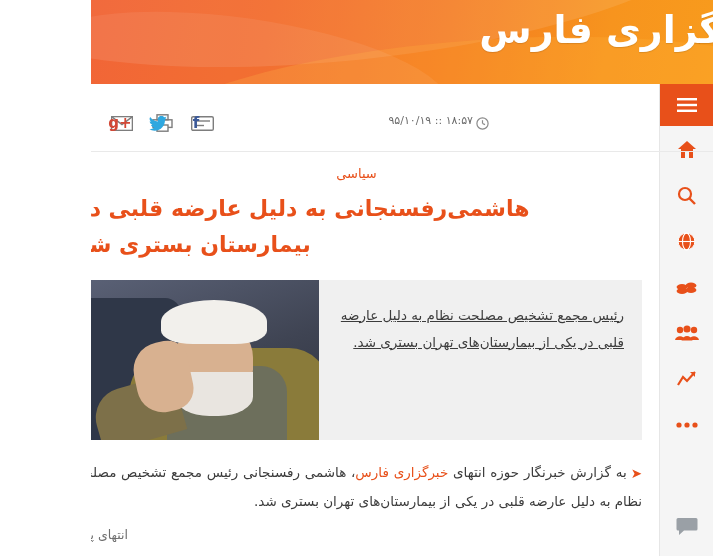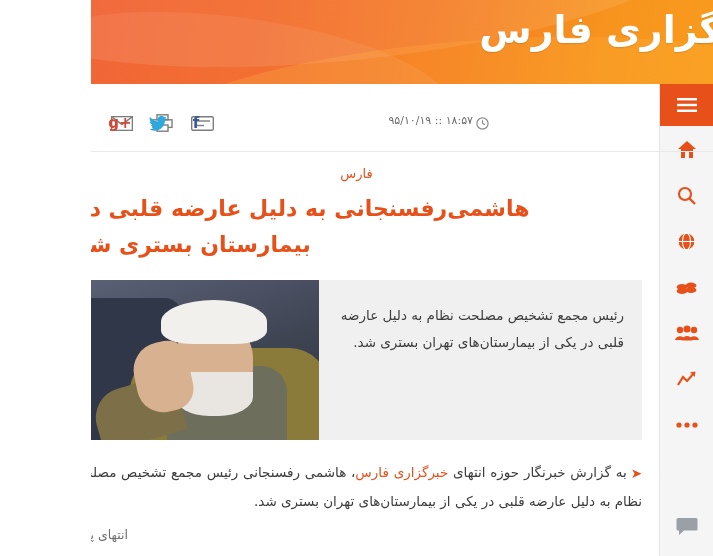--- a/index.html
+++ b/index.html
@@ -216,20 +216,21 @@
     background: #f0f0f0;
     display: flex;
     direction: rtl;
   }
   .lead-text {
     flex: 1;
     padding: 22px 18px 0 6px;
     font-size: 13.5px;
     line-height: 2;
     color: #3c3c3c;
+    text-decoration: underline;
   }
   .lead-photo {
     width: 248px;
     height: 160px;
     position: relative;
     overflow: hidden;
     background: #4a4f63;
     flex: none;
   }
   .ph-wall {
@@ -435,21 +436,21 @@
     <div class="soc gplus">g+</div>
     <div class="soc twitter">
       <svg width="18" height="15" viewBox="0 0 18 15" aria-hidden="true">
         <path d="M18 1.8c-.7.3-1.4.5-2.1.6.8-.5 1.3-1.2 1.6-2-.7.4-1.5.7-2.3.9A3.6 3.6 0 0 0 8.9 4.6c0 .3 0 .6.1.8A10.3 10.3 0 0 1 1.2.9a3.6 3.6 0 0 0 1.1 4.8c-.6 0-1.2-.2-1.6-.4 0 1.7 1.2 3.2 2.9 3.5-.5.2-1.1.2-1.6.1.5 1.4 1.8 2.4 3.4 2.5A7.3 7.3 0 0 1 0 13.1a10.3 10.3 0 0 0 5.6 1.6c6.7 0 10.4-5.6 10.4-10.4v-.5c.7-.5 1.3-1.2 1.8-2z" fill="#2fa8e0"></path>
       </svg>
     </div>
     <div class="soc facebook">f</div>
   </div>
 
   <div class="article">
-    <div class="kicker">فارس</div>
+    <div class="kicker">سیاسی</div>
     <h1 class="headline">هاشمی‌رفسنجانی به دلیل عارضه قلبی در بیمارستان بستری شد</h1>
 
     <div class="lead-block">
       <div class="lead-text">رئیس مجمع تشخیص مصلحت نظام به دلیل عارضه قلبی در یکی از بیمارستان‌های تهران بستری شد.</div>
       <div class="lead-photo">
         <div class="ph-wall"></div>
         <div class="ph-chair"></div>
         <div class="ph-body"></div>
         <div class="ph-robe"></div>
         <div class="ph-face"></div>

